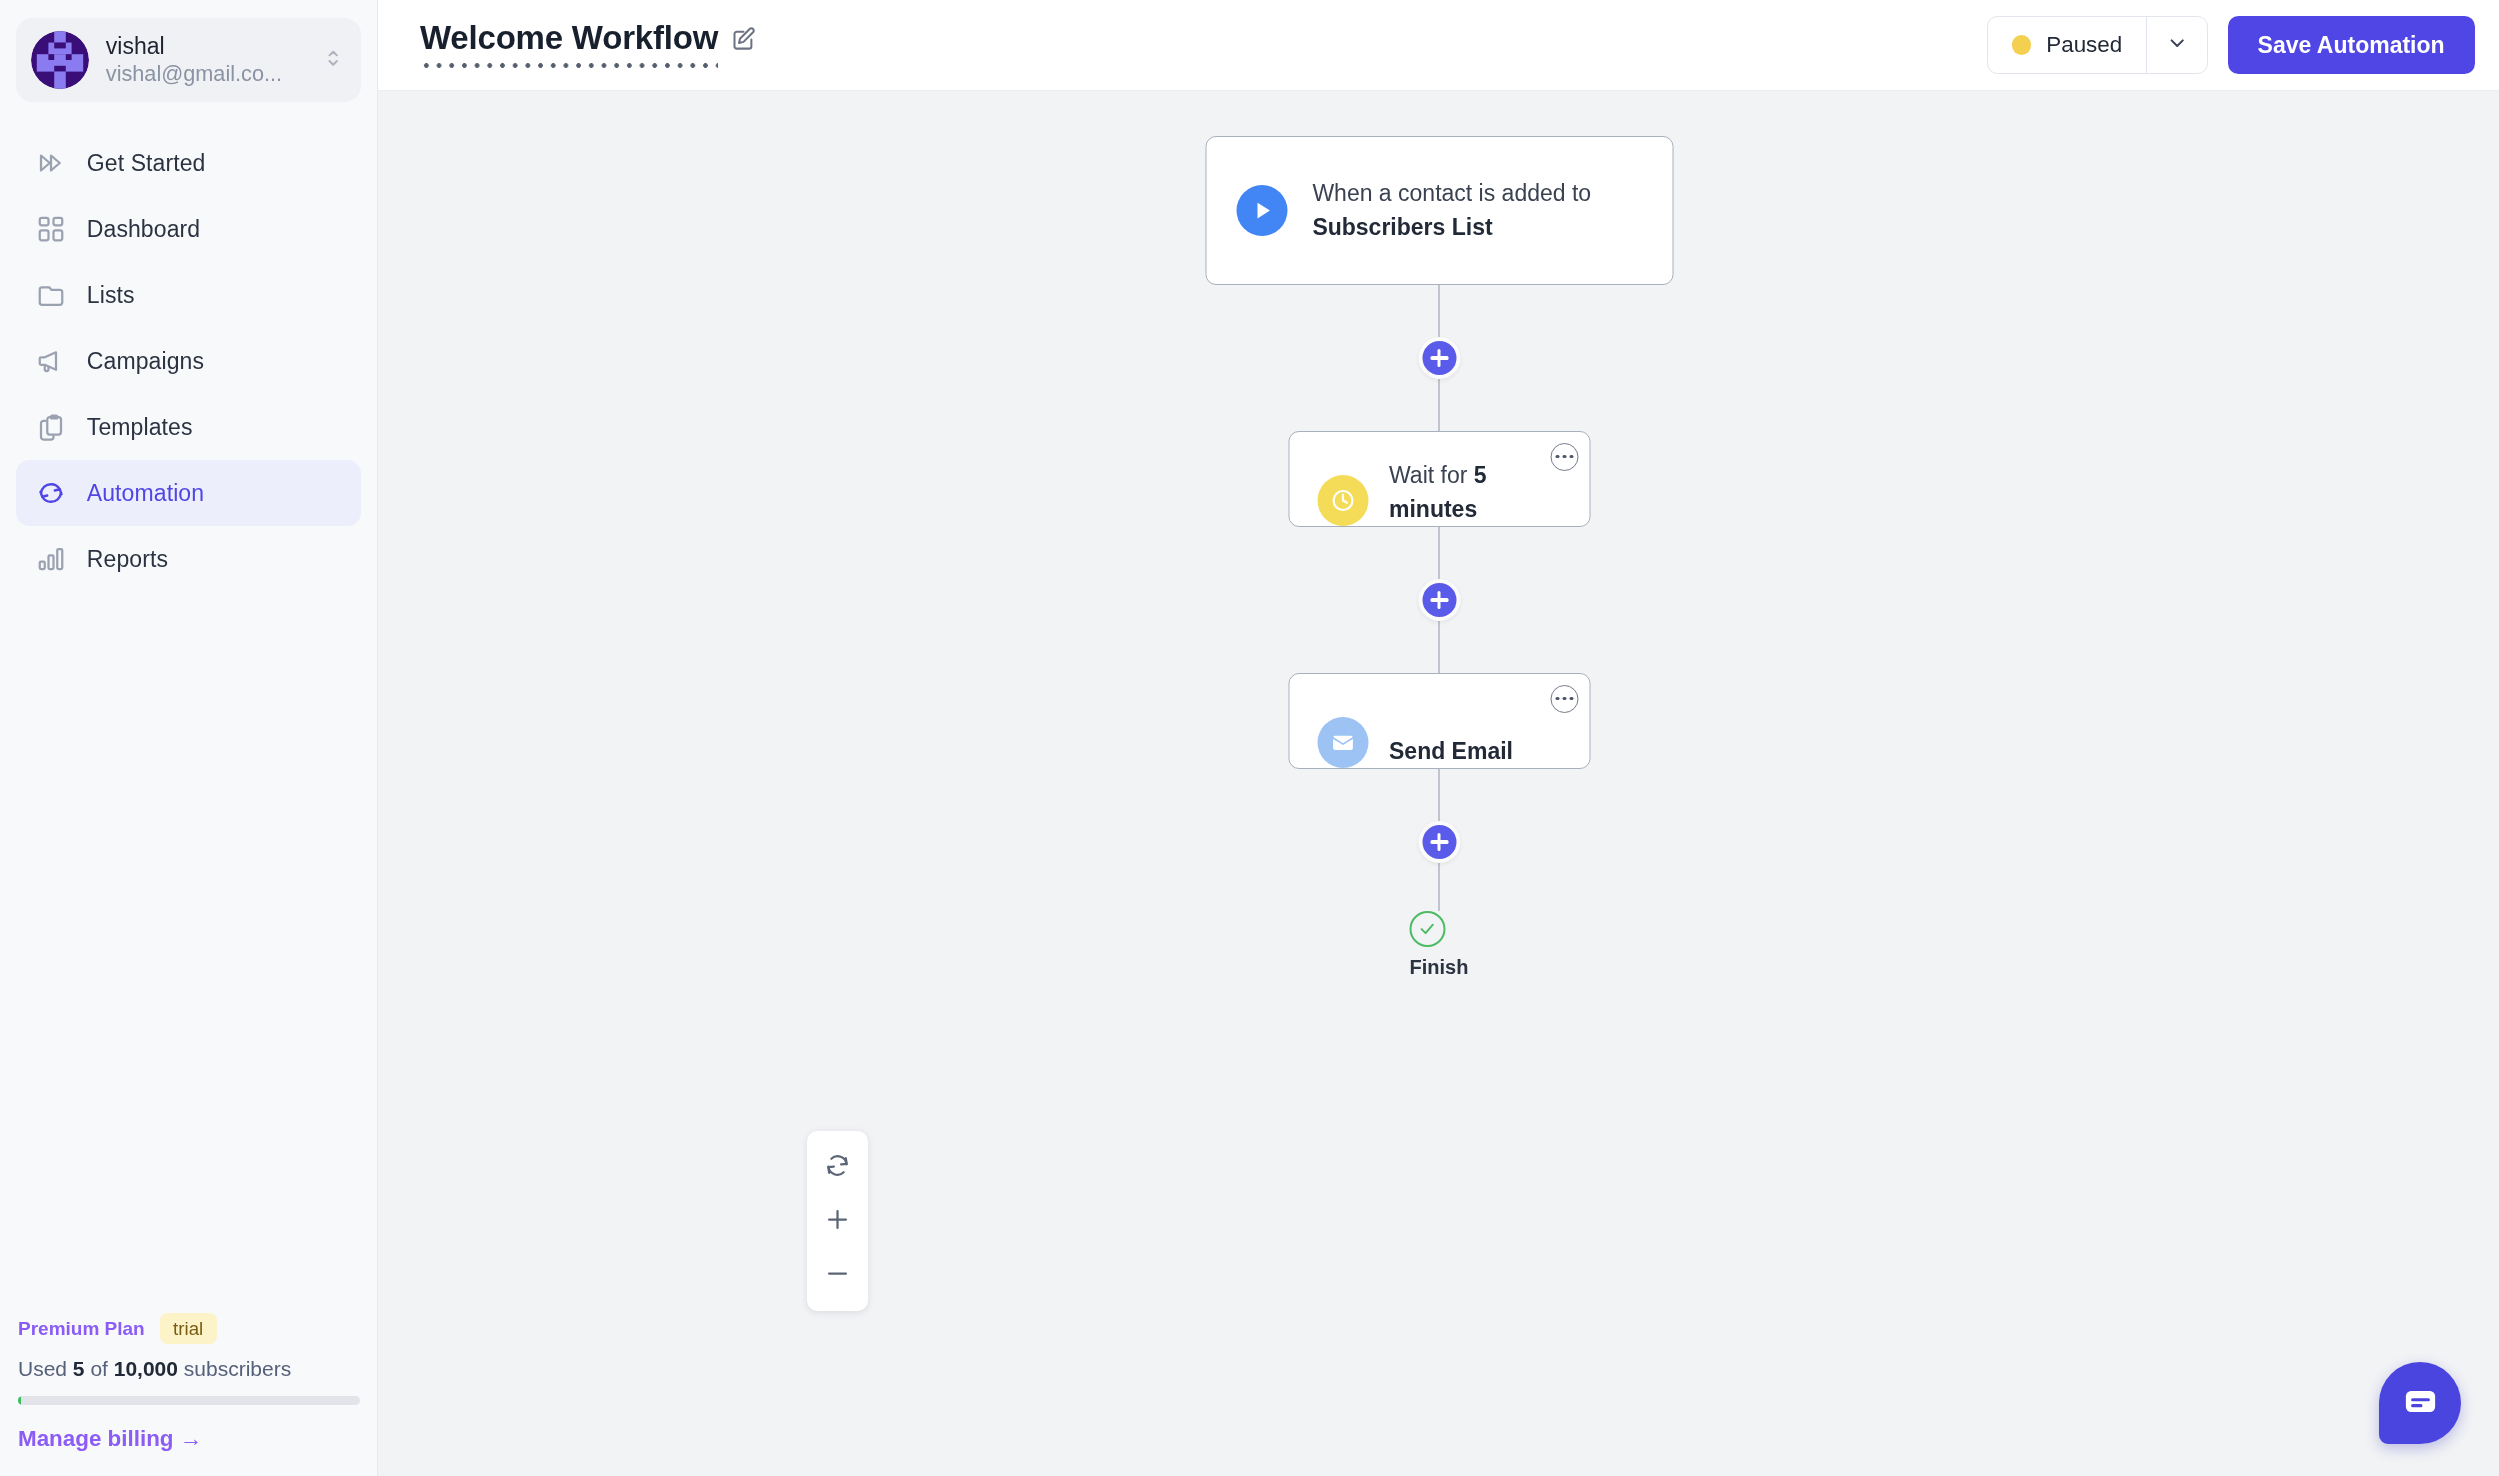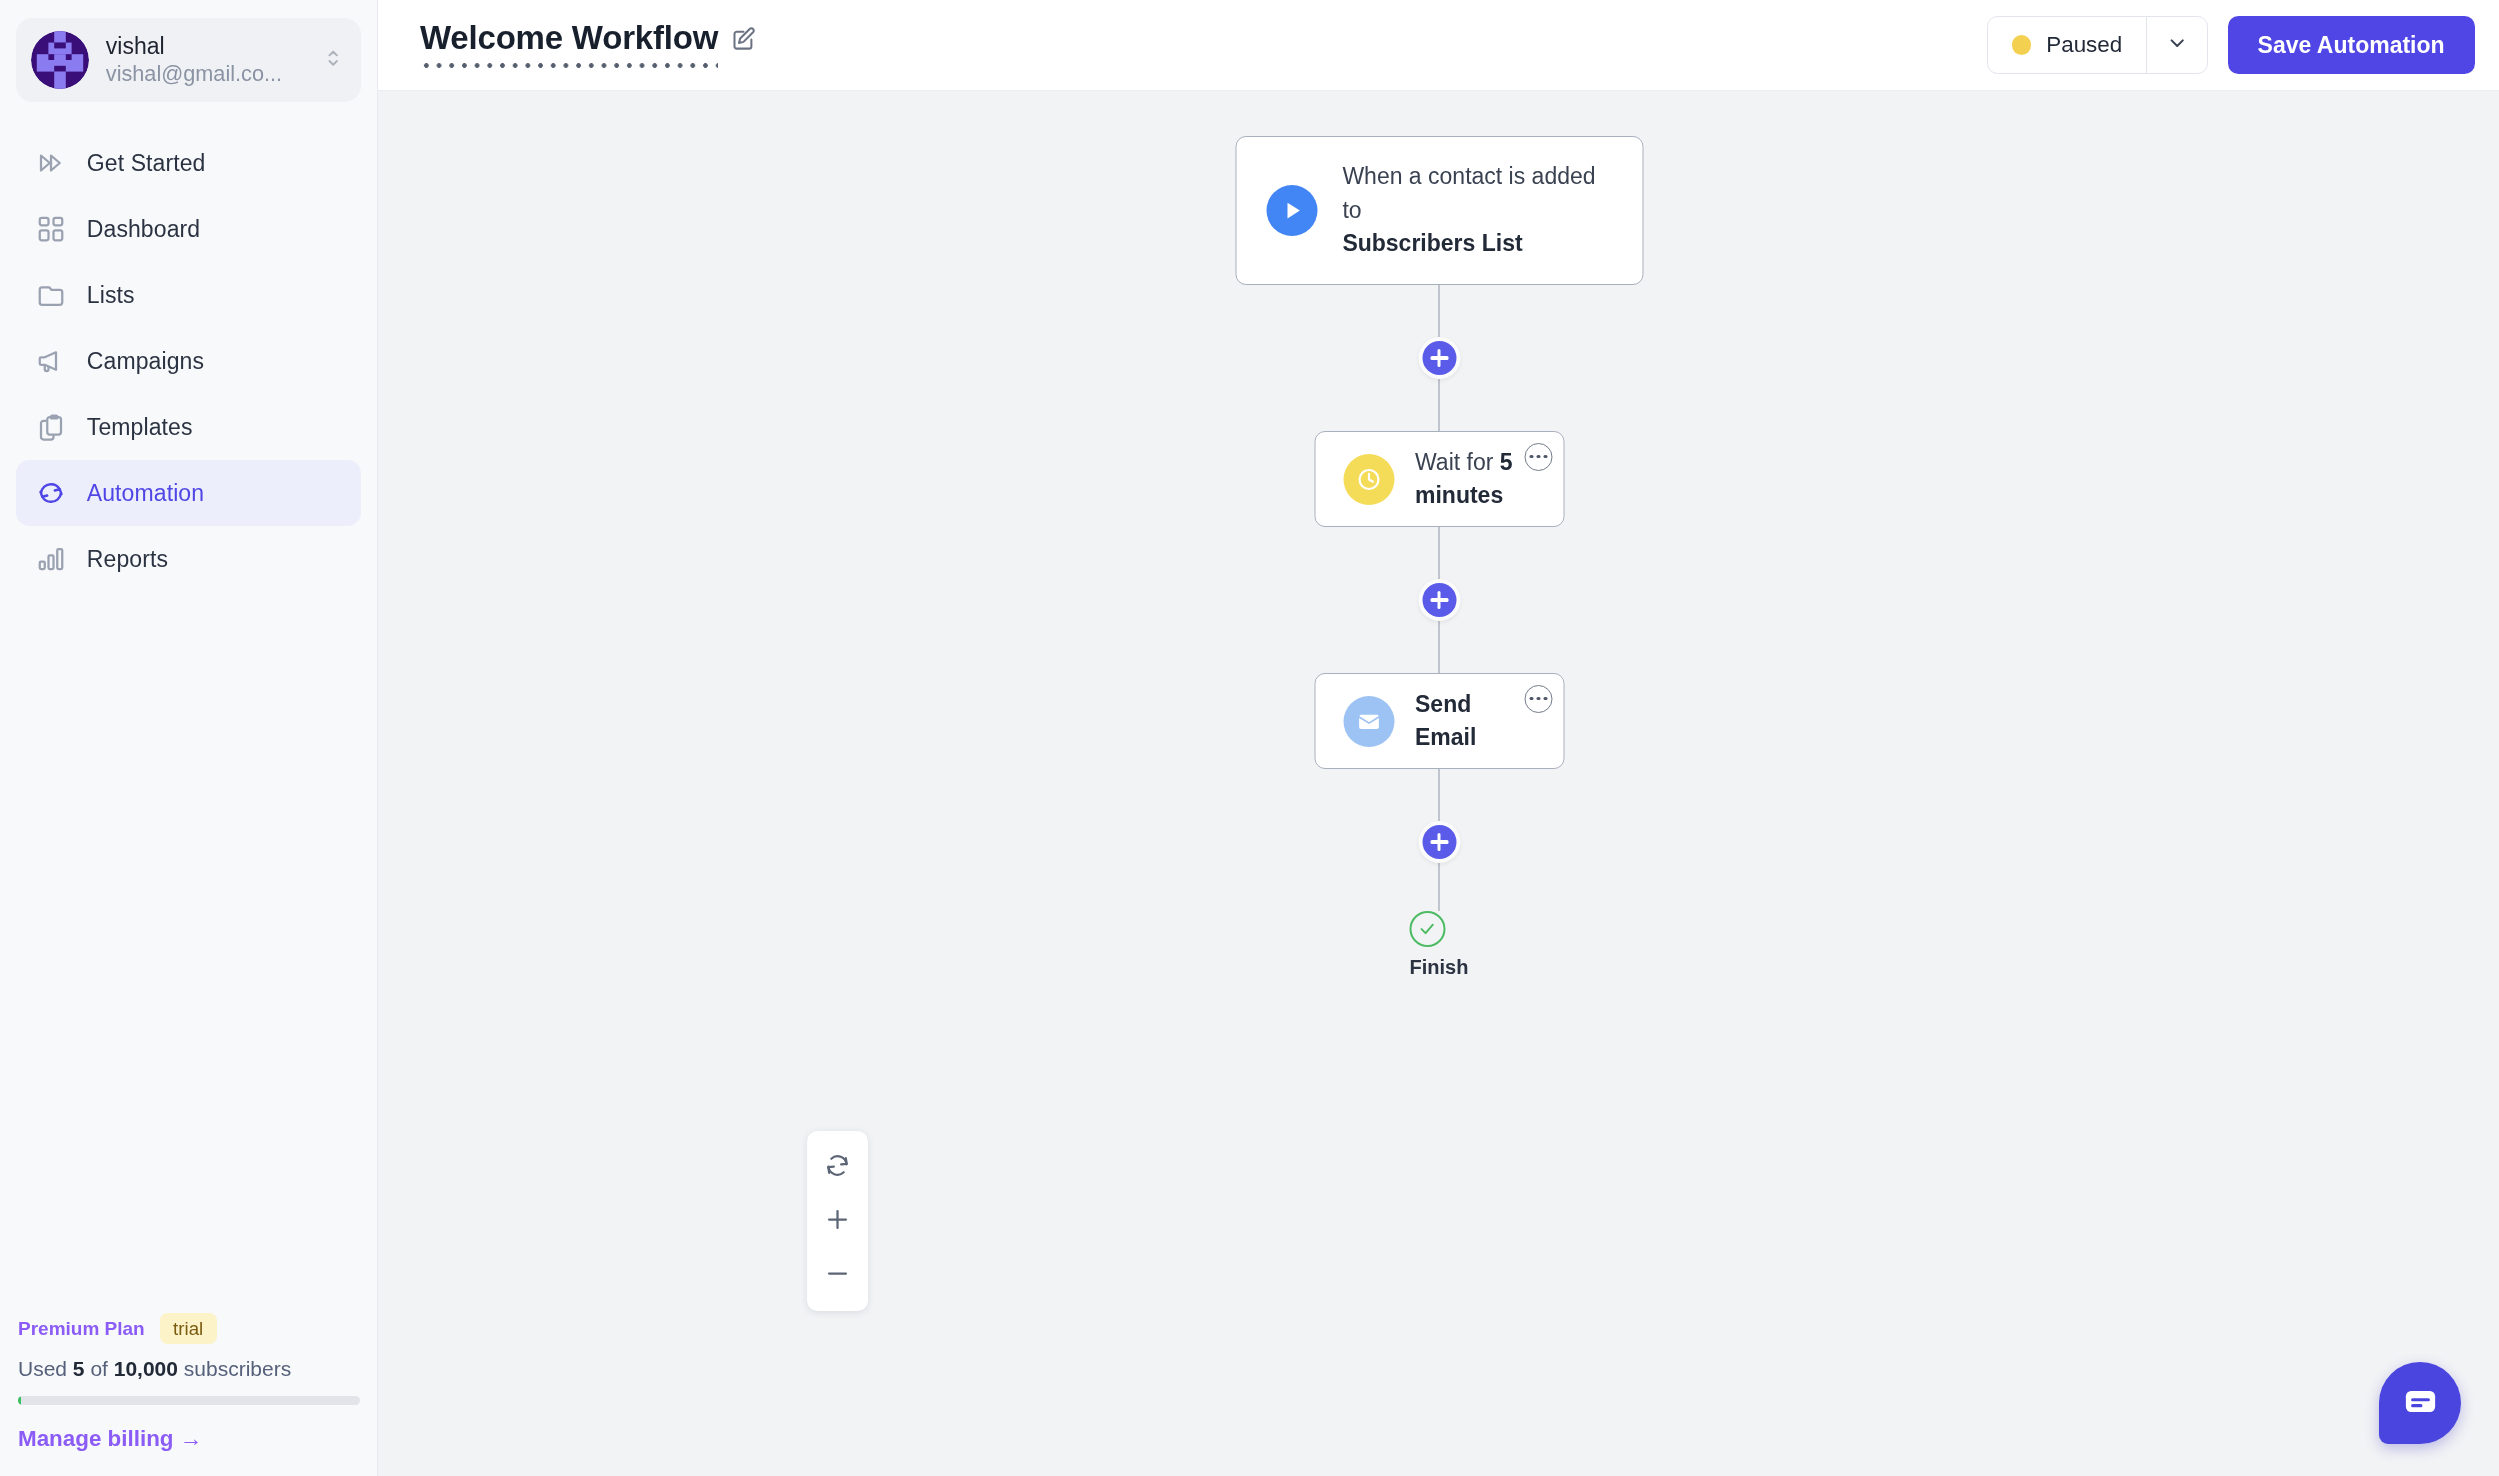--- a/index.html
+++ b/index.html
@@ -114,22 +114,22 @@
   .canvas { flex: 1; background: #f2f3f5; position: relative; overflow: hidden; }
   .flow {
     position: absolute; left: 50%; transform: translateX(-50%);
     top: 45px; display: flex; flex-direction: column; align-items: center;
     width: 523px;
   }
   .node {
     background: #fff; border: 1.5px solid #a9b0bd; border-radius: 10.5px;
     display: flex; align-items: center; position: relative; cursor: pointer;
   }
-  .node.trigger { width: 408px; height: 149px; padding: 0 30px; gap: 25.4px; }
-  .node.step { width: 250px; height: 96px; padding: 0 28px; gap: 21px; }
+  .node.trigger { width: 468px; height: 149px; padding: 0 30px; gap: 25.4px; }
+  .node.step { width: 302px; height: 96px; padding: 0 28px; gap: 21px; align-items: flex-end; }
   .node-ic { width: 51px; height: 51px; border-radius: 50%; flex: 0 0 51px;
              display: flex; align-items: center; justify-content: center; }
   .ic-play { background: #4285f4; }
   .ic-clock { background: #f5dc58; }
   .ic-mail { background: #9cc3f4; }
   .node-ic svg { width: 27px; height: 27px; color: #fff; }
   .node-text { font-size: 23px; color: #3a4252; line-height: 1.45; }
   .node-text b { font-weight: 700; color: #222a38; }
   .node-text.bold { font-weight: 700; color: #222a38; }
   .node-more {

